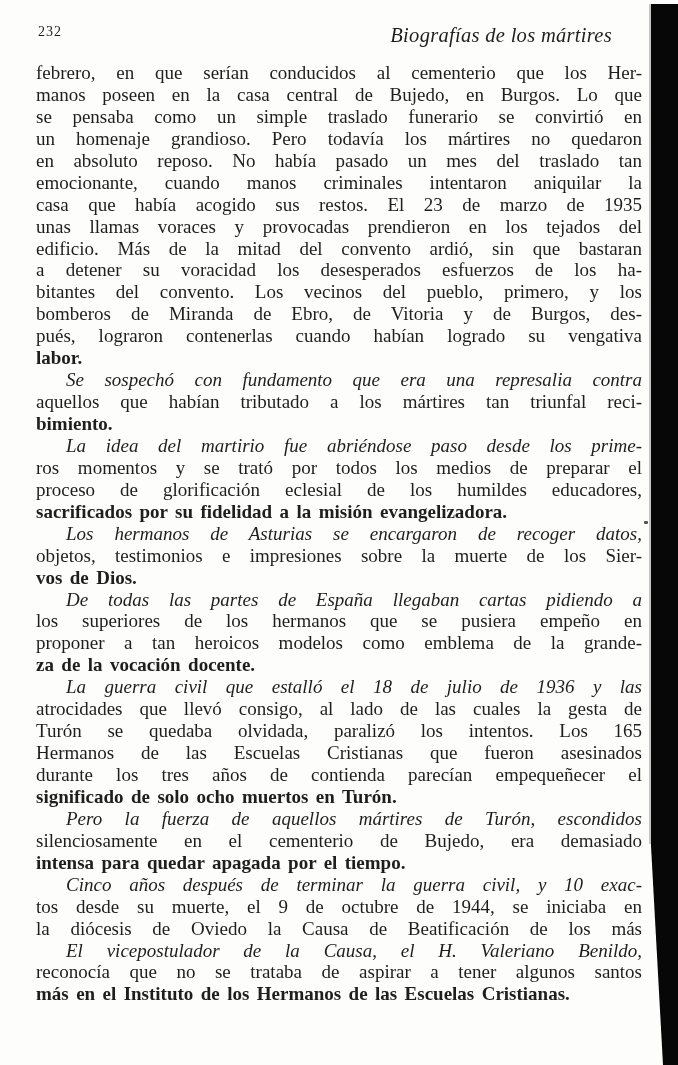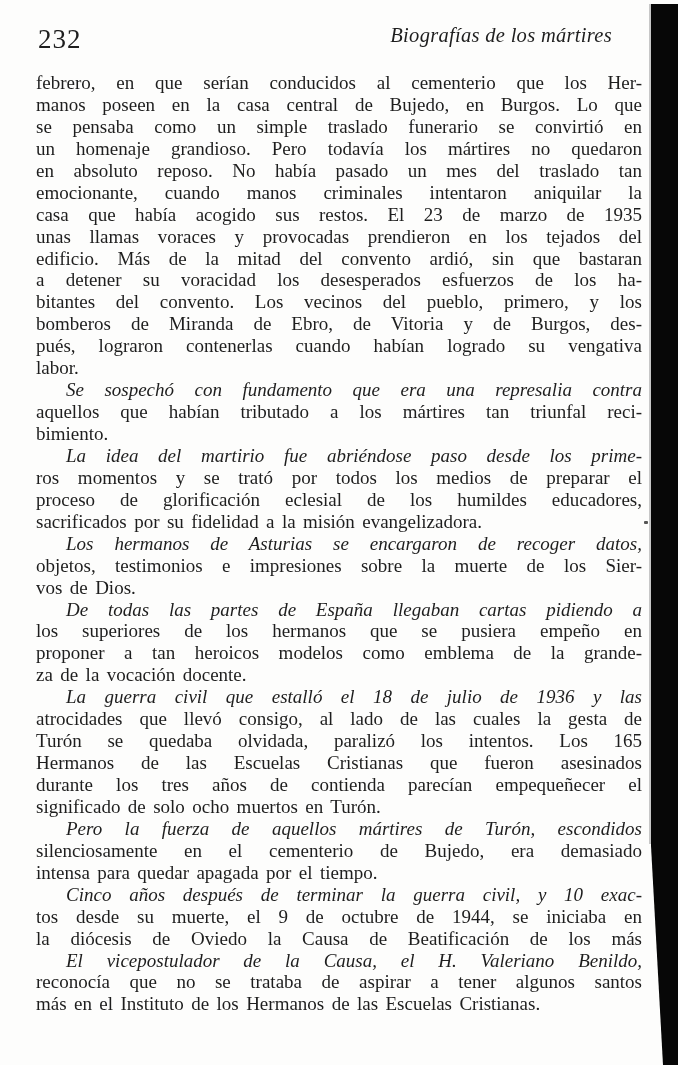--- a/index.html
+++ b/index.html
@@ -20,52 +20,53 @@
     position: absolute;
     left: 36px;
     top: 24px;
     width: 606px;
     height: 30px;
   }
   .page-number {
     position: absolute;
     left: 2px;
     top: 0;
-    font-size: 27px;
+    font-size: 14px;
     letter-spacing: 1px;
     text-align: right;
   }
   .running-header {
     position: absolute;
     left: 0;
     right: 30px;
     top: 0;
     text-align: right;
     font-style: italic;
     font-size: 20.5px;
     letter-spacing: 0.3px;
   }
   .text-block {
     position: absolute;
     left: 36px;
-    top: 72px;
+    top: 62px;
     width: 606px;
   }
   .line {
     height: 21.95px;
     line-height: 21.95px;
     font-size: 19px;
     word-spacing: 0.14em;
     text-align: justify;
     text-align-last: justify;
     white-space: normal;
     overflow: visible;
   }
   .line.last {
     text-align-last: left;
+    font-weight: bold;
   }
   .line.indent {
     text-indent: 30px;
     font-style: italic;
   }
   .scan-band {
     position: absolute;
     left: 650px;
     top: 4px;
     width: 28px;

